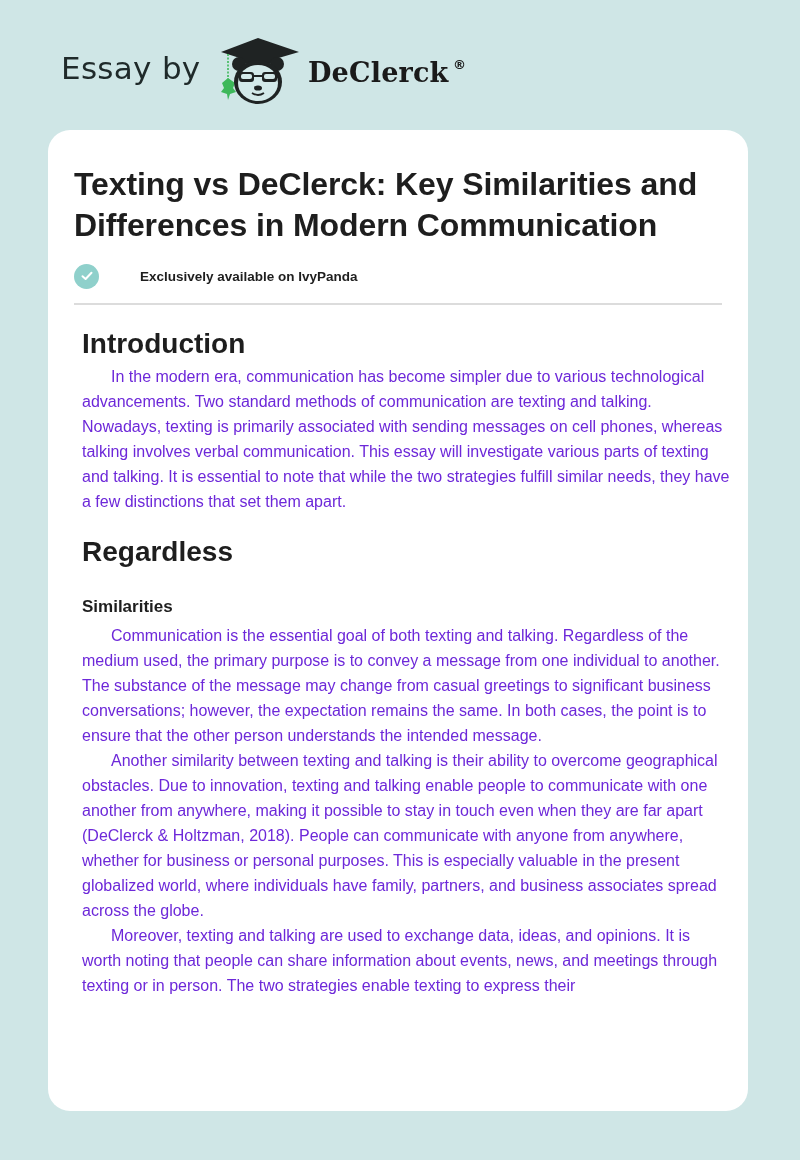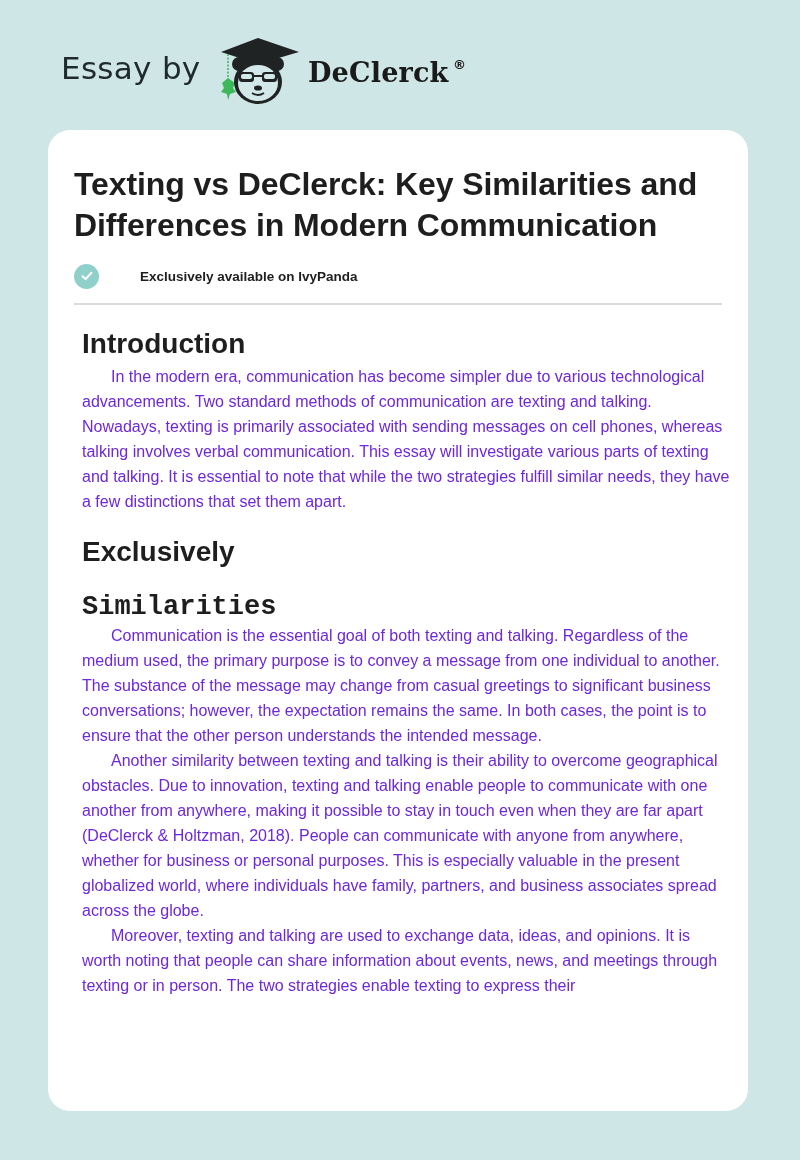--- a/index.html
+++ b/index.html
@@ -130,23 +130,23 @@
   h2 {
     margin: 0;
     font-family: "Liberation Sans", sans-serif;
     font-weight: bold;
     font-size: 28px;
     line-height: 40px;
     color: #1e1e1e;
   }
   h3 {
     margin: 0;
-    font-family: Liberation Mono, monospace;
-    font-weight: bold;
-    font-size: 27px;
+    font-family: Liberation Sans, sans-serif;
+    font-weight: bold;
+    font-size: 17px;
     line-height: 32px;
     color: #1e1e1e;
   }
   p.para {
     margin: 0;
     font-family: "Liberation Sans", sans-serif;
     font-size: 16px;
     line-height: 25px;
     color: #6d28d9;
     text-indent: 29px;
@@ -206,20 +206,20 @@
       </span>
       <span class="exclusive-label">Exclusively available on IvyPanda</span>
     </div>
 
     <div class="divider"></div>
 
     <div class="body-flow">
       <h2 class="h2-intro">Introduction</h2>
       <p class="para p-intro">In the modern era, communication has become simpler due to various technological advancements. Two standard methods of communication are texting and talking. Nowadays, texting is primarily associated with sending messages on cell phones, whereas talking involves verbal communication. This essay will investigate various parts of texting and talking. It is essential to note that while the two strategies fulfill similar needs, they have a few distinctions that set them apart.</p>
 
-      <h2 class="h2-comp">Exclusively</h2>
+      <h2 class="h2-comp">Regardless</h2>
       <h3 class="h3-sim">Similarities</h3>
       <p class="para p-sim1">Communication is the essential goal of both texting and talking. Regardless of the medium used, the primary purpose is to convey a message from one individual to another. The substance of the message may change from casual greetings to significant business conversations; however, the expectation remains the same. In both cases, the point is to ensure that the other person understands the intended message.</p>
       <p class="para p-sim2">Another similarity between texting and talking is their ability to overcome geographical obstacles. Due to innovation, texting and talking enable people to communicate with one another from anywhere, making it possible to stay in touch even when they are far apart (DeClerck &amp; Holtzman, 2018). People can communicate with anyone from anywhere, whether for business or personal purposes. This is especially valuable in the present globalized world, where individuals have family, partners, and business associates spread across the globe.</p>
       <p class="para p-sim3">Moreover, texting and talking are used to exchange data, ideas, and opinions. It is worth noting that people can share information about events, news, and meetings through texting or in person. The two strategies enable texting to express their</p>
     </div>
   </div>
 </div>
 
 </body></html>

